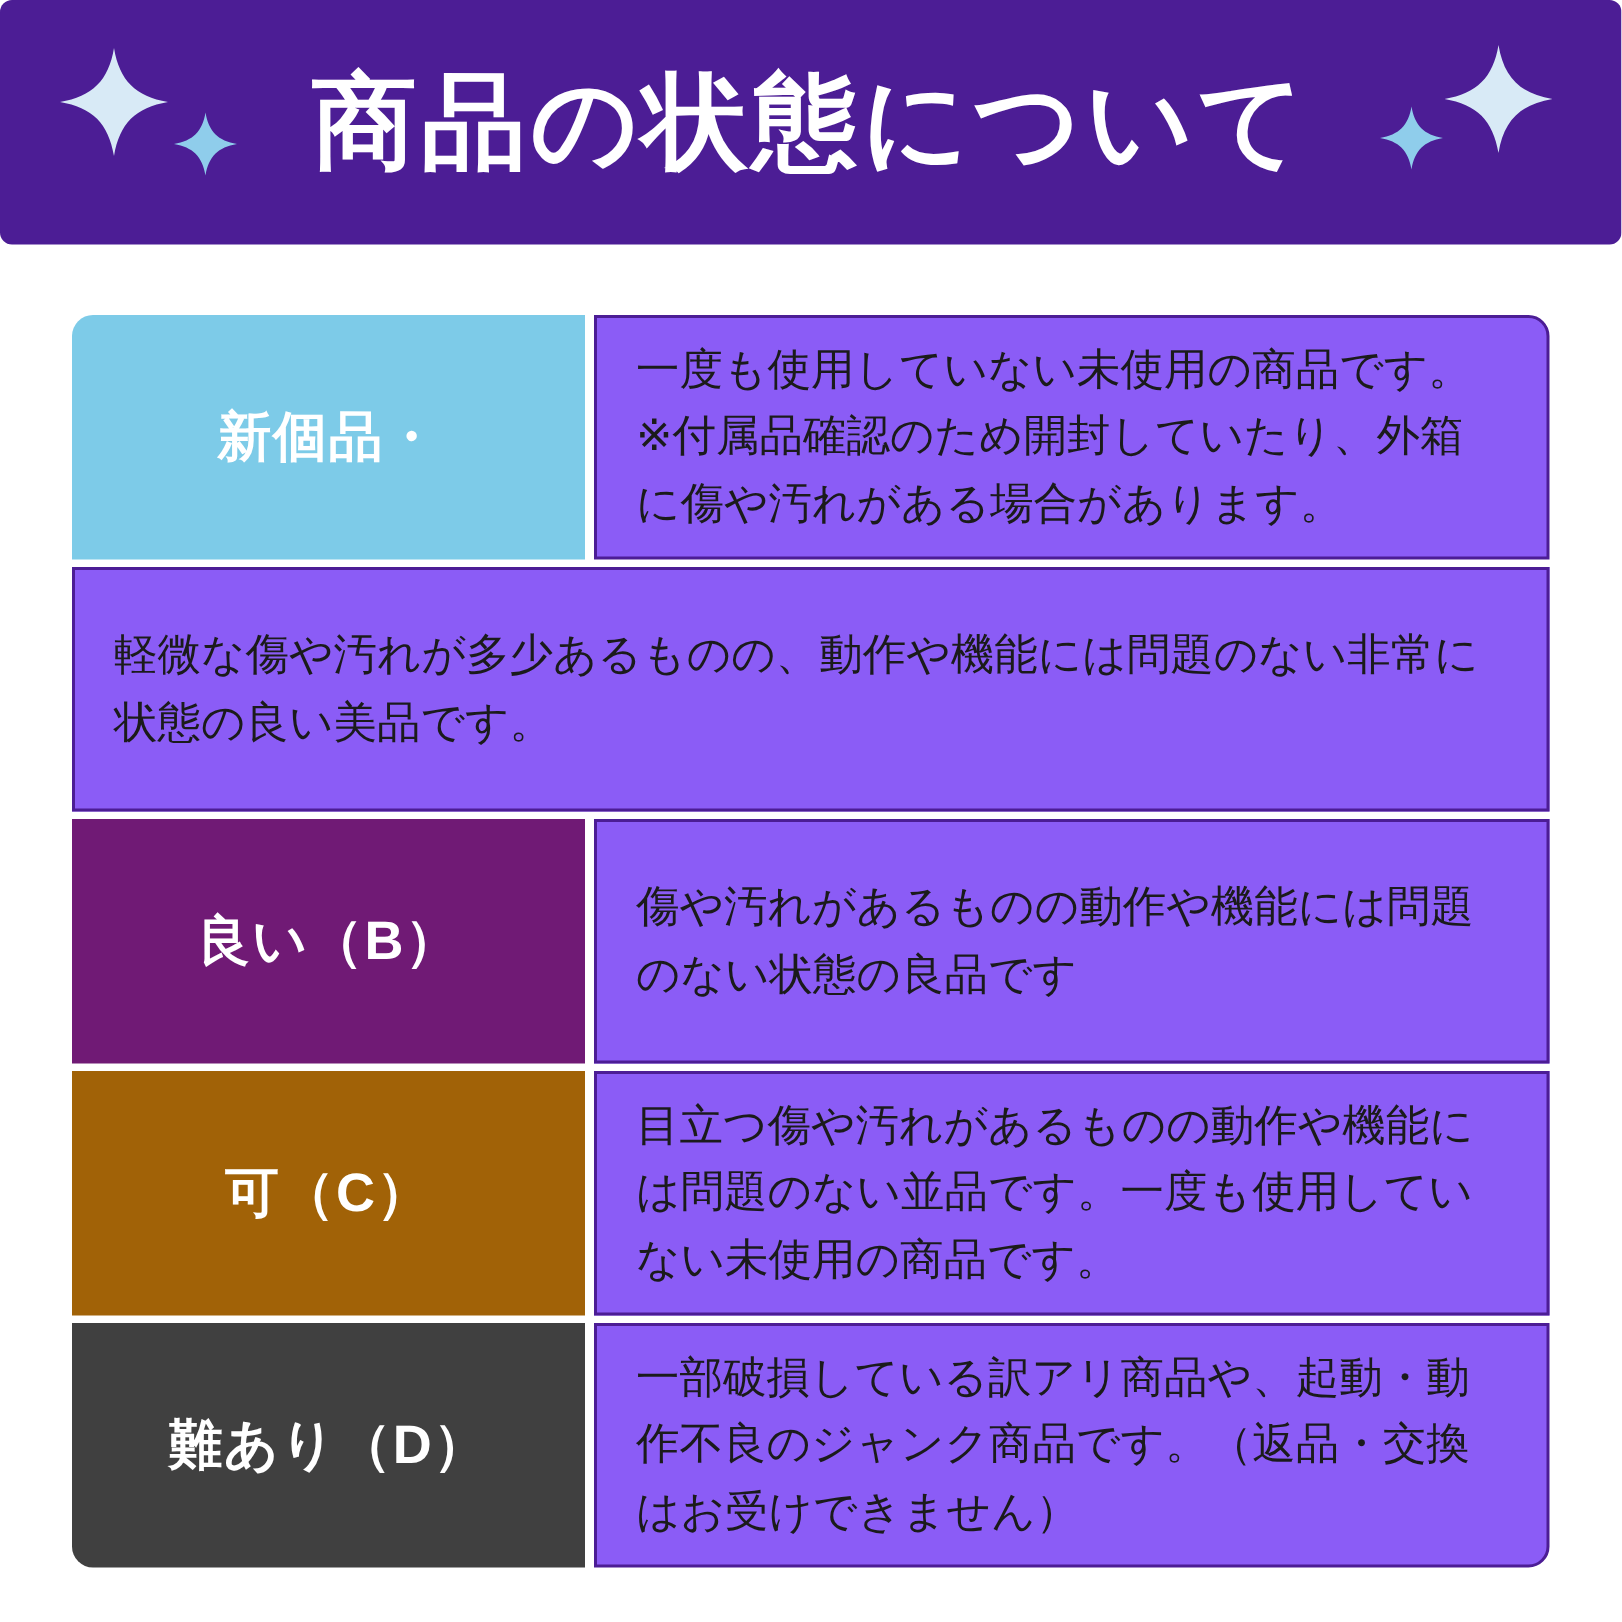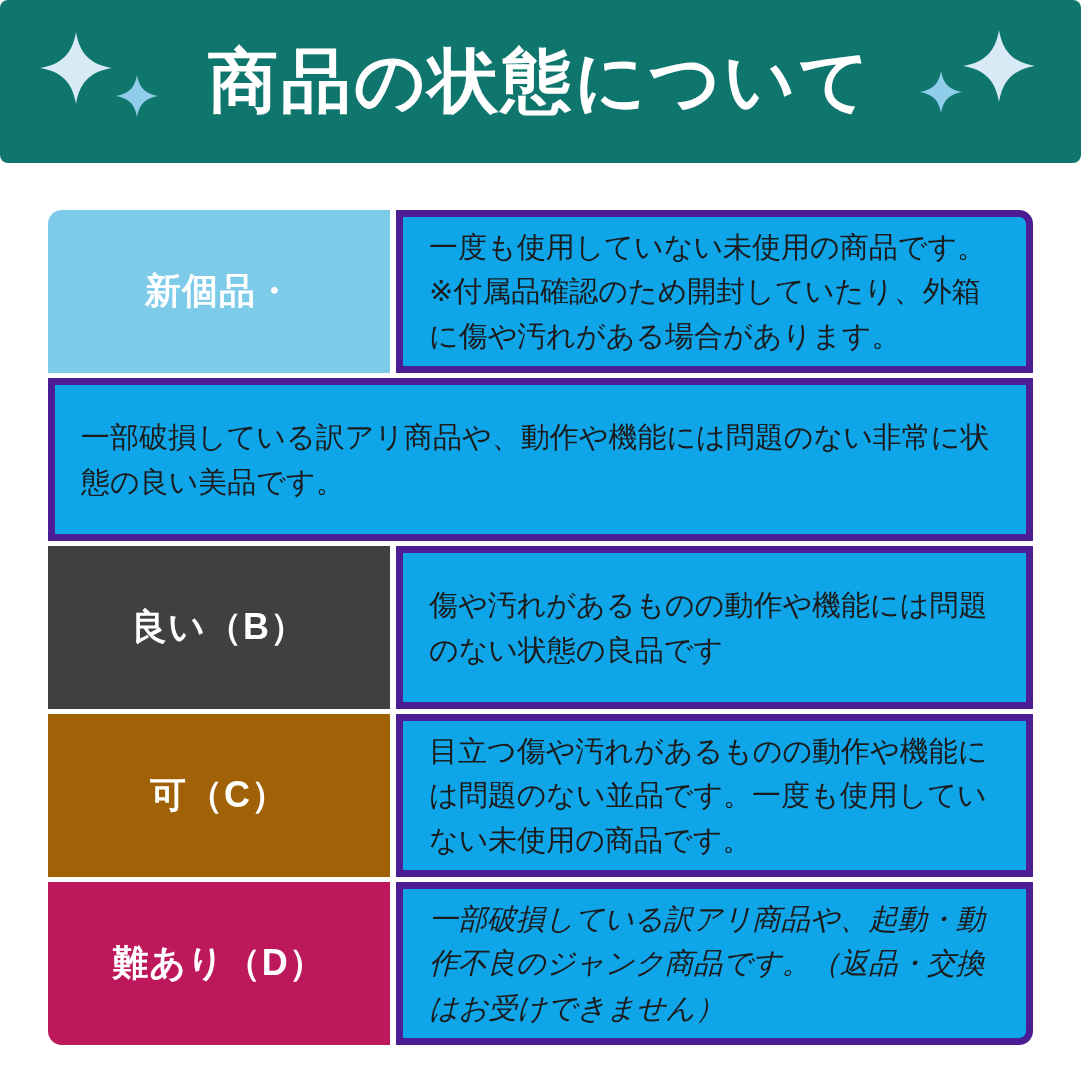--- a/index.html
+++ b/index.html
@@ -26,38 +26,38 @@
     display:flex; flex-direction:column; gap:5px;
   }
   .row { display:flex; gap:6px; height:163px; }
   .label {
     flex:0 0 342px; width:342px;
     display:flex; flex-direction:column; align-items:center; justify-content:center;
     color:#ffffff; font-size:36px; font-weight:700; line-height:1.45;
     letter-spacing:1px; text-align:center;
   }
   .desc {
-    flex:1; background:#0ea5e9; border:7px solid #4c1d95; box-sizing:border-box;
+    flex:1; background:#8b5cf6; border:2px solid #4c1d95; box-sizing:border-box;
     display:flex; align-items:center; padding:0 26px 0 26px;
   }
   .desc p {
     margin:0; font-size:29px; line-height:1.52; color:#1b1b1b;
     font-weight:500;
   }
   .row:first-child .label { border-top-left-radius:14px; }
   .row:first-child .desc  { border-top-right-radius:14px; }
   .row:last-child  .label { border-bottom-left-radius:14px; }
-  .row:last-child  .desc  { border-bottom-right-radius:14px;font-style:italic; }
+  .row:last-child  .desc  { border-bottom-right-radius:14px; }
 </style>
 </head>
 <body>
 
 <div class="page">
 
-  <header class="header" style="background-color: #0f766e;">
+  <header class="header" style="background-color: #4c1d95;">
     <svg class="sp sp-l-lg" viewBox="0 0 100 100">
       <path d="M50 0 C55 30 70 45 100 50 C70 55 55 70 50 100 C45 70 30 55 0 50 C30 45 45 30 50 0 Z" fill="#D8EAF6"></path>
     </svg>
     <svg class="sp sp-l-sm" viewBox="0 0 100 100">
       <path d="M50 0 C55 30 70 45 100 50 C70 55 55 70 50 100 C45 70 30 55 0 50 C30 45 45 30 50 0 Z" fill="#8FCDEB"></path>
     </svg>
     <h1 class="title">商品の状態について</h1>
     <svg class="sp sp-r-sm" viewBox="0 0 100 100">
       <path d="M50 0 C55 30 70 45 100 50 C70 55 55 70 50 100 C45 70 30 55 0 50 C30 45 45 30 50 0 Z" fill="#8FCDEB"></path>
     </svg>
@@ -72,44 +72,44 @@
       <div class="label" style="background-color: rgb(125, 203, 232);">
         <span>新個品・</span>
       </div>
       <div class="desc">
         <p>一度も使用していない未使用の商品です。※付属品確認のため開封していたり、外箱に傷や汚れがある場合があります。</p>
       </div>
     </div>
 
     <div class="row">
       <div class="desc">
-        <p>一部破損している訳アリ商品や、動作や機能には問題のない非常に状態の良い美品です。</p>
+        <p>軽微な傷や汚れが多少あるものの、動作や機能には問題のない非常に状態の良い美品です。</p>
       </div>
     </div>
 
     <div class="row">
-      <div class="label" style="background-color: #404040;">
+      <div class="label" style="background-color: #701a75;">
         <span>良い（B）</span>
       </div>
       <div class="desc">
         <p>傷や汚れがあるものの動作や機能には問題のない状態の良品です</p>
       </div>
     </div>
 
     <div class="row">
       <div class="label" style="background-color: #a16207;">
         <span>可（C）</span>
       </div>
       <div class="desc">
         <p>目立つ傷や汚れがあるものの動作や機能には問題のない並品です。一度も使用していない未使用の商品です。</p>
       </div>
     </div>
 
     <div class="row">
-      <div class="label" style="background-color: #be185d;">
+      <div class="label" style="background-color: #404040;">
         <span>難あり（D）</span>
       </div>
       <div class="desc">
         <p>一部破損している訳アリ商品や、起動・動作不良のジャンク商品です。（返品・交換はお受けできません）</p>
       </div>
     </div>
 
   </main>
 </div>
 

